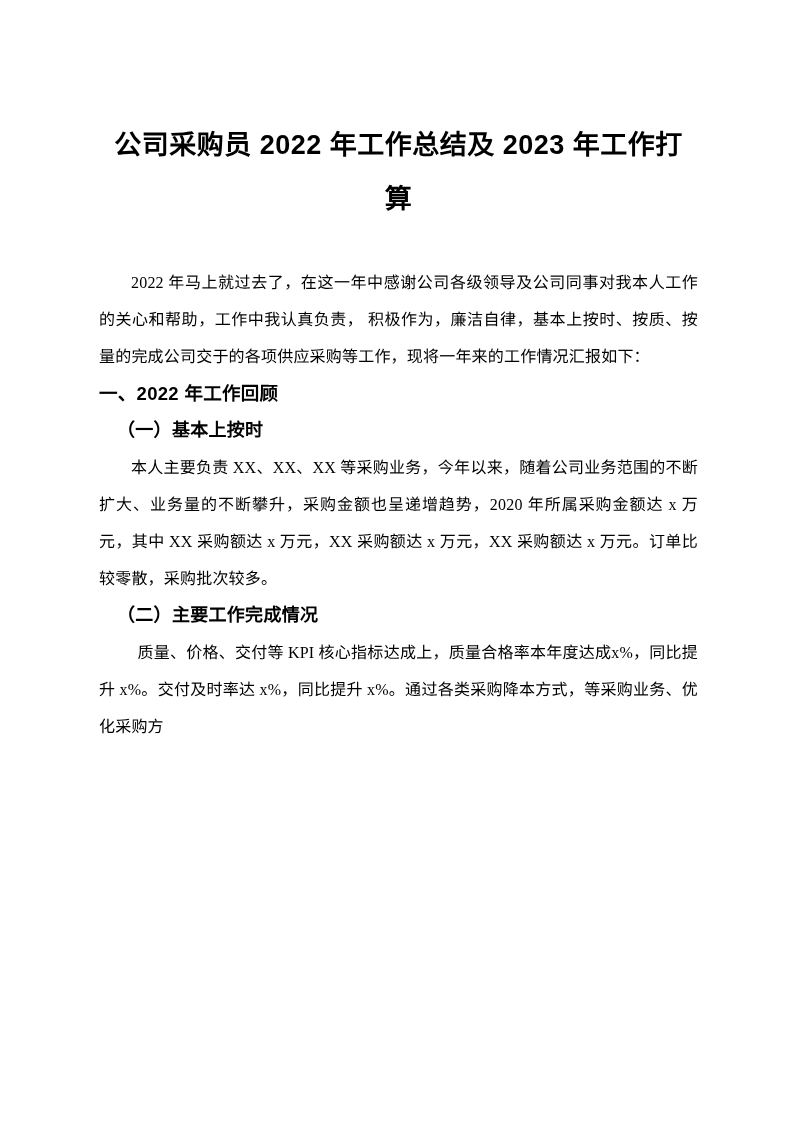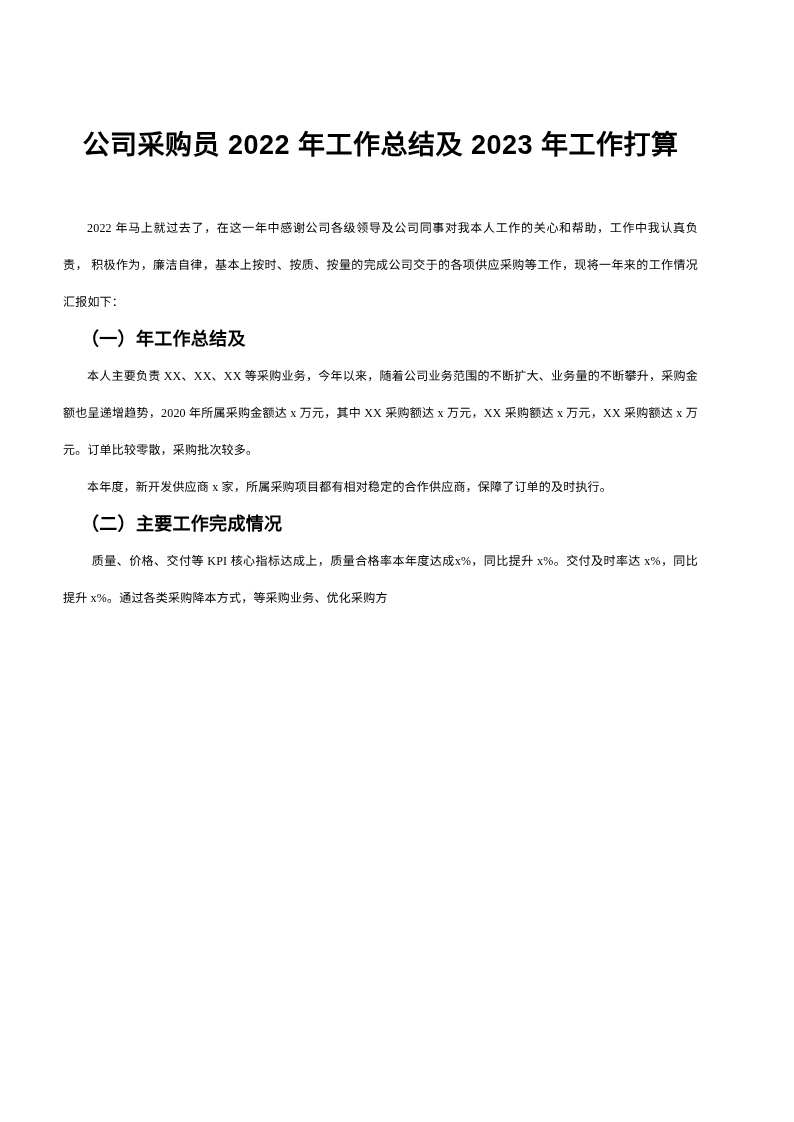--- a/index.html
+++ b/index.html
@@ -12,40 +12,40 @@
     width: 794px;
     height: 1122px;
     font-family: "Liberation Serif", "DejaVu Serif", serif;
     color: #000000;
     overflow: hidden;
   }
   .page {
     box-sizing: border-box;
     width: 794px;
     height: 1122px;
-    padding: 118px 96px 90px 63px;
+    padding: 118px 96px 90px 99px;
     position: relative;
     background: #ffffff;
   }
   .doc-title {
     font-family: "Liberation Sans", "DejaVu Sans", sans-serif;
     font-weight: 700;
     font-size: 27px;
     line-height: 54px;
     text-align: center;
     letter-spacing: 0.5px;
     margin: 0 0 0 0;
     padding: 0 10px;
   }
   .body-block {
     margin-top: 38px;
   }
   p.para {
     margin: 0;
-    font-size: 12px;
+    font-size: 16px;
     line-height: 37px;
     text-align: justify;
     text-justify: inter-ideograph;
     letter-spacing: 0.2px;
   }
   p.indent {
     text-indent: 2em;
   }
   p.heading1 {
     font-family: "Liberation Sans", "DejaVu Sans", sans-serif;
@@ -71,20 +71,20 @@
 </style>
 </head>
 <body>
 
 <div class="page">
 
   <h1 class="doc-title">公司采购员 2022 年工作总结及 2023 年工作打算</h1>
 
   <div class="body-block">
     <p class="para indent">2022 年马上就过去了，在这一年中感谢公司各级领导及公司同事对我本人工作的关心和帮助，工作中我认真负责， 积极作为，廉洁自律，基本上按时、按质、按量的完成公司交于的各项供应采购等工作，现将一年来的工作情况汇报如下：</p>
-    <p class="heading2">（一）年工作总结及</p>
+    <p class="heading1">一、2022 年工作回顾</p>
+    <p class="heading2">（一）基本上按时</p>
     <p class="para indent">本人主要负责 XX、XX、XX 等采购业务，今年以来，随着公司业务范围的不断扩大、业务量的不断攀升，采购金额也呈递增趋势，2020 年所属采购金额达 x 万元，其中 XX 采购额达 x 万元，XX 采购额达 x 万元，XX 采购额达 x 万元。订单比较零散，采购批次较多。</p>
-    <p class="para indent">本年度，新开发供应商 x 家，所属采购项目都有相对稳定的合作供应商，保障了订单的及时执行。</p>
     <p class="heading2">（二）主要工作完成情况</p>
     <p class="para loose">质量、价格、交付等 KPI 核心指标达成上，质量合格率本年度达成x%，同比提升 x%。交付及时率达 x%，同比提升 x%。通过各类采购降本方式，等采购业务、优化采购方</p>
   </div>
 
 </div>
 
 </body></html>

